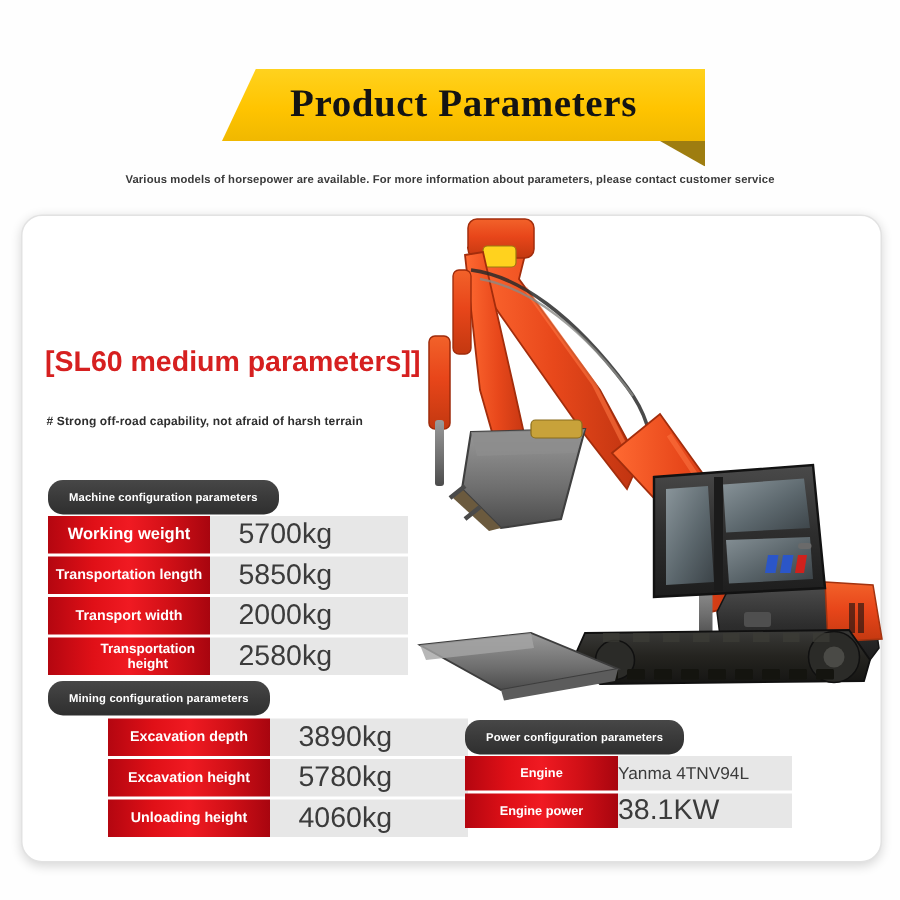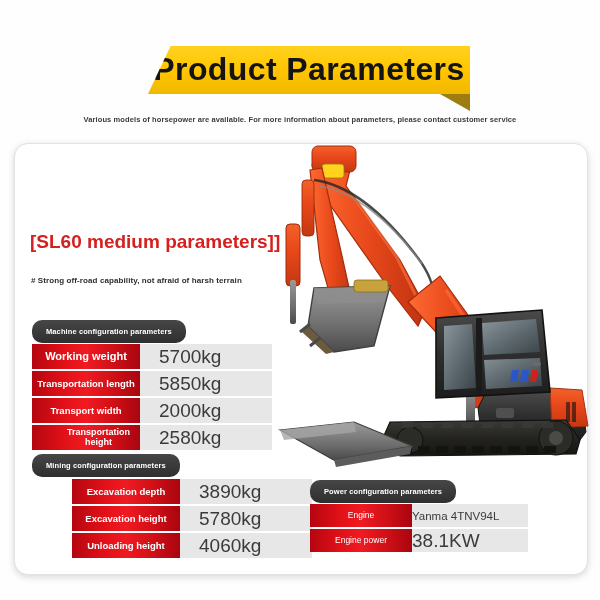--- a/index.html
+++ b/index.html
@@ -14,23 +14,24 @@
 
   
   .banner-wrap{position:absolute;left:0;top:46px;width:600px;height:56px;}
   .banner{
     position:absolute;left:148px;top:0;width:322px;height:48px;
     background:linear-gradient(180deg,#FFD21E 0%,#FFC400 55%,#F0B800 100%);
     clip-path:polygon(7% 0, 100% 0, 100% 100%, 0% 100%);
     display:flex;align-items:center;justify-content:center;
   }
   .banner-text{
-    font-size:32px;font-weight:bold;color:#141414;
+    font-size:26px;font-weight:bold;color:#141414;
     letter-spacing:.4px;white-space:nowrap;line-height:1;
     transform:translateY(-1px);
+    font-family:Liberation Serif, serif;
   }
   .banner-tail{
     position:absolute;left:440px;top:48px;width:30px;height:17px;
     background:#9E7D10;
     clip-path:polygon(0 0, 100% 0, 100% 100%);
   }
   .subtitle{
     position:absolute;left:0;top:115px;width:600px;text-align:center;
     font-size:7.5px;font-weight:bold;color:#3a3a3a;letter-spacing:.1px;
   }
@@ -79,21 +80,21 @@
     background:#E7E7E7;color:#3b3b3b;box-sizing:border-box;
   }
 
   
   .tbl-left .spec-label{width:108px;height:25px;font-size:9.5px;font-weight:bold;}
   .tbl-left .spec-value{width:132px;height:25px;padding-left:19px;font-size:19px;}
   .tbl-left .spec-label.big{font-size:11px;}
   .tbl-left .spec-label.two-line{font-size:9px;padding-left:28px;}
 
   
-  .tbl-power .spec-label{width:102px;height:23px;font-size:8.5px;font-weight:normal;}
+  .tbl-power .spec-label{width:102px;height:23px;font-size:8.5px;font-weight:bold;}
   .tbl-power .spec-value{width:116px;height:23px;font-size:11.5px;}
   .tbl-power .spec-value.big{font-size:19px;}
 
   
   .excavator{position:absolute;left:250px;top:140px;width:350px;height:330px;}
   .excavator svg{display:block;}
 </style>
 </head>
 <body>
 

